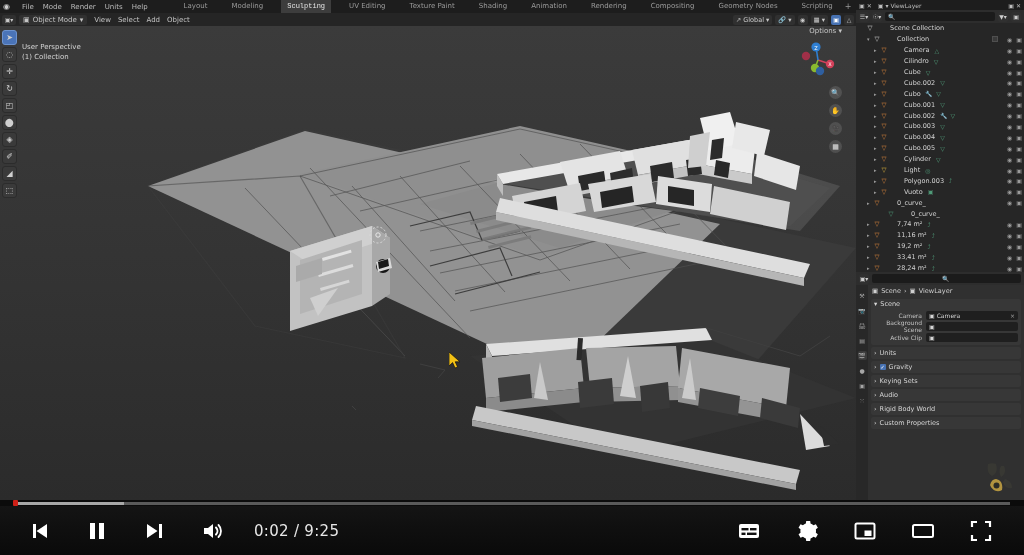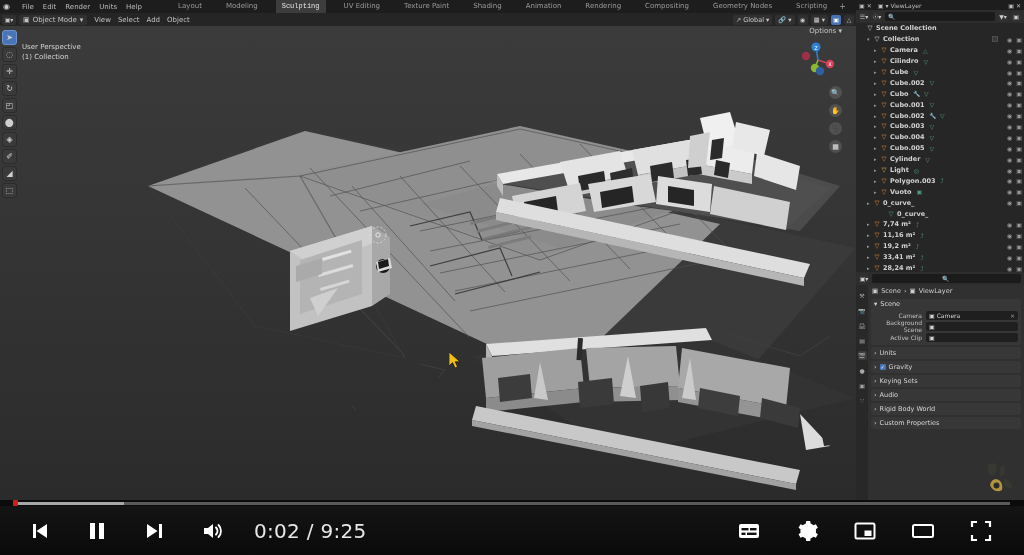--- a/index.html
+++ b/index.html
@@ -63,21 +63,21 @@
   .ol-tabs { height:10px; background:#1d1d1d; display:flex; align-items:center; font-size:6px; color:#bdbdbd; }
   .ol-tabchip { display:flex; align-items:center; gap:2px; padding:0 3px; height:10px; }
   .ol-head { height:13px; background:#2d2d2d; display:flex; align-items:center; gap:3px; padding:0 3px; }
   .ol-search { flex:1; height:9px; background:#1b1b1b; border-radius:2px; display:flex; align-items:center;
                padding:0 3px; font-size:6px; color:#8a8a8a; gap:2px; }
   .ol-body { position:relative; }
   .ol-row { height:10.9px; display:flex; align-items:center; font-size:6.5px; color:#d2d2d2;
             padding-left:4px; position:relative; }
   .ol-row .tri { width:6px; color:#9a9a9a; font-size:5px; }
   .ol-row .ic { width:8px; text-align:center; font-size:6.5px; }
-  .ol-row .lbl { margin-left:2px;font-weight:bold; }
+  .ol-row .lbl { margin-left:16px; }
   .ol-row .mods { margin-left:5px; display:flex; gap:3px; color:#4f9a78; font-size:6px; }
   .ol-row .eyes { position:absolute; right:2px; display:flex; gap:4px; color:#9b9b9b; font-size:6px; }
   .ol-cb { position:absolute; right:26px; width:6px; height:6px; background:#3a3a3a; border:1px solid #4f4f4f; }
 
   
   .props { position:absolute; left:856px; top:272px; width:168px; height:228px; background:#303030; overflow:hidden; }
   .pr-head { height:13px; background:#2d2d2d; display:flex; align-items:center; gap:3px; padding:0 3px; }
   .pr-search { flex:1; height:9px; background:#1b1b1b; border-radius:2px; display:flex; align-items:center;
                justify-content:center; font-size:6px; color:#8a8a8a; }
   .pr-main { display:flex; height:215px; }
@@ -107,34 +107,34 @@
   .progbar { position:absolute; left:14px; top:2px; width:996px; height:2.5px; background:#5a5a5a; }
   .progload { position:absolute; left:0; top:0; height:2.5px; background:#a8a8a8; }
   .progplay { position:absolute; left:0; top:0; height:2.5px; background:#cf2017; }
   .proghead { position:absolute; left:13px; top:0px; width:5px; height:6px; background:#cf2017; border-radius:1px; }
 
   .controls { position:absolute; left:0; top:506px; width:1024px; height:49px;
               background:linear-gradient(180deg,#141414 0%,#0a0a0a 100%); }
   .ctl-left { position:absolute; left:10px; top:0; height:49px; display:flex; align-items:center; gap:0px; }
   .ctl-right { position:absolute; right:14px; top:0; height:49px; display:flex; align-items:center; gap:0px; }
   .cbtn { width:58px; height:49px; display:flex; align-items:center; justify-content:center; }
-  .time { color:#e8e8e8; font-size:20px; margin-left:12px; letter-spacing:.3px; }
+  .time { color:#e8e8e8; font-size:15px; margin-left:12px; letter-spacing:.3px; }
 </style>
 </head>
 <body>
 
 <div id="app">
 
   <div id="video">
 
     <div class="topbar">
       <div class="tb-logo">◉</div>
       <div class="tb-menu" id="tb-menu">
           <span>File</span>
-          <span>Edit</span>
+          <span>Mode</span>
           <span>Render</span>
           <span>Units</span>
           <span>Help</span>
         </div>
       <div class="tb-tabs" id="tb-tabs">
           <div class="tb-tab">Layout</div>
           <div class="tb-tab">Modeling</div>
           <div class="tb-tab active">Sculpting</div>
           <div class="tb-tab">UV Editing</div>
           <div class="tb-tab">Texture Paint</div>

